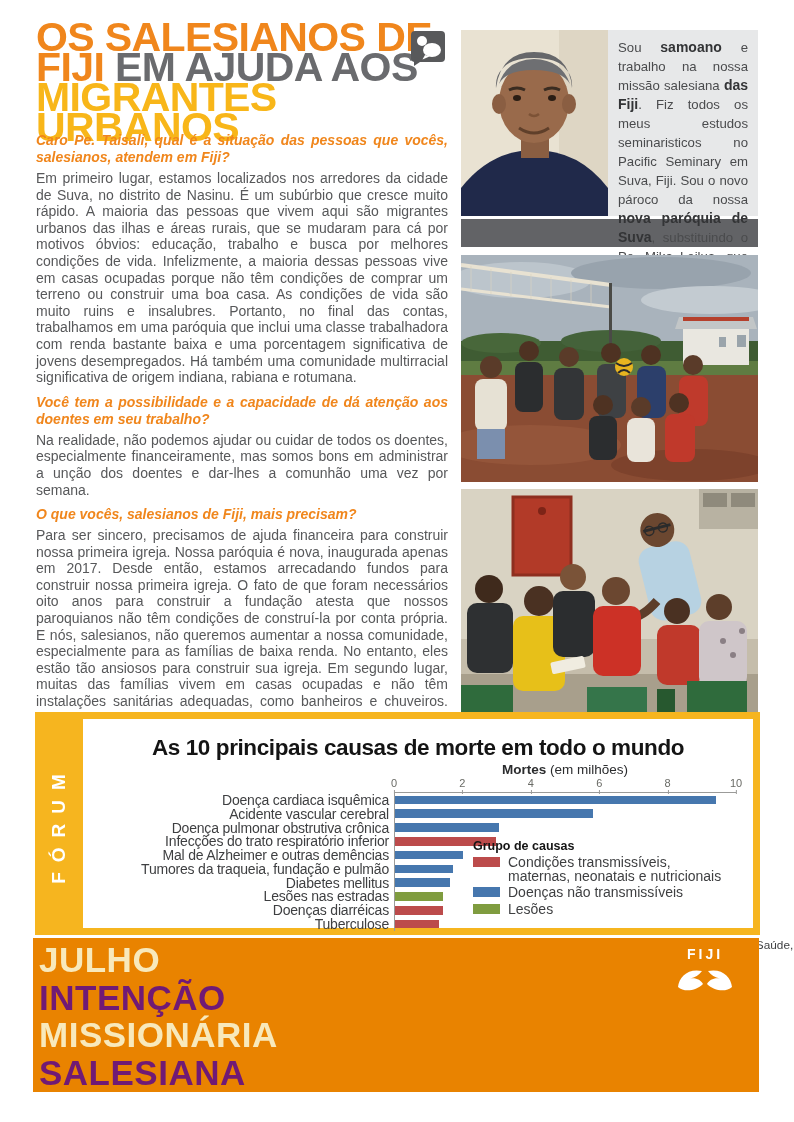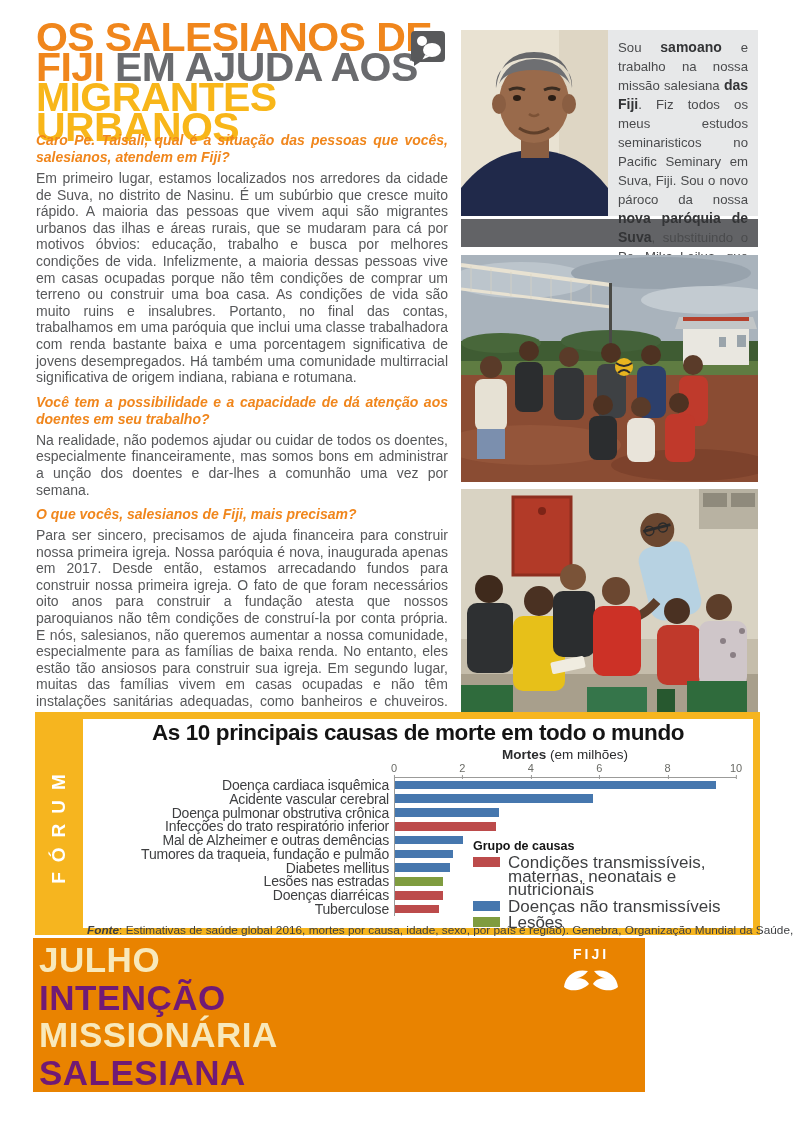--- a/index.html
+++ b/index.html
@@ -32,44 +32,44 @@
   .classroom-photo{margin-top:7px;height:225px;}
 
   
   .forum{position:absolute;left:35px;top:712px;width:725px;height:223px;background:#f6b51f;}
   .forum-strip{position:absolute;left:0;top:0;width:48px;height:100%;
     display:flex;align-items:center;justify-content:center;}
   .forum-strip span{display:block;transform:rotate(-90deg);white-space:nowrap;
     color:#fff;font-weight:bold;font-size:19px;letter-spacing:10px;}
   .chart-box{position:absolute;left:48px;top:7px;right:7px;bottom:7px;background:#fff;}
   .chart-title{text-align:center;font-weight:bold;font-size:22.5px;color:#141414;
-    letter-spacing:-0.4px;margin-top:1px;}
+    letter-spacing:-0.4px;margin-top:16px;}
   .axis-title{margin-left:311px;width:342px;text-align:center;font-size:13.5px;
     color:#2b2c2e;margin-top:1px;}
   .axis-title b{font-weight:bold;}
   .axis-ticks{position:relative;margin-left:311px;width:342px;height:15px;
     border-bottom:1px solid #9b9b99;}
   .tick{position:absolute;top:0;transform:translateX(-50%);font-size:11px;color:#6a6b66;}
   .tick::after{content:'';position:absolute;left:50%;top:13px;width:1px;height:4px;background:#9b9b99;}
   .chart-rows{position:relative;}
   .zero-line{position:absolute;left:311px;top:0;width:1px;height:138px;background:#9b9b99;}
   .crow{display:flex;align-items:center;height:13.8px;}
   .clabel{width:306px;text-align:right;padding-right:5px;font-size:14px;
     color:#3e3f41;white-space:nowrap;letter-spacing:-0.2px;flex:none;}
   .ctrack{position:relative;width:342px;height:100%;margin-left:1px;}
   .cbar{position:absolute;left:0;top:2.6px;height:8.6px;}
   .legend{position:absolute;left:390px;top:120px;width:260px;}
   .legend-title{font-weight:bold;font-size:12.5px;color:#141414;margin-bottom:2px;}
-  .legend-item{display:flex;font-size:17px;color:#3e3f41;line-height:13.5px;margin-top:3px;}
+  .legend-item{display:flex;font-size:14px;color:#3e3f41;line-height:13.5px;margin-top:3px;}
   .swatch{width:27px;height:10px;margin-right:8px;margin-top:1px;flex:none;}
   .source{margin:7px 4px 0 4px;font-size:11.8px;color:#3e3f41;white-space:nowrap;}
   .source .fonte{font-style:italic;font-weight:bold;}
 
   
-  .banner{position:absolute;left:33px;top:938px;width:612px;height:154px;background:#e98300;}
+  .banner{position:absolute;left:33px;top:938px;width:726px;height:154px;background:#e98300;}
   .banner-lines{position:absolute;left:6px;top:3px;}
   .bline{font-weight:bold;font-size:35px;line-height:37.5px;letter-spacing:0.5px;}
   .bline.cream{color:#f8e9bb;} .bline.gold{color:#701a75;}
   .fiji-logo{position:absolute;right:26px;top:8px;text-align:center;}
   .fiji-logo .fiji-text{color:#fff;font-weight:bold;font-size:14px;letter-spacing:3px;display:block;margin-bottom:2px;}
 </style>
 </head>
 <body>
 
 <div id="page">

